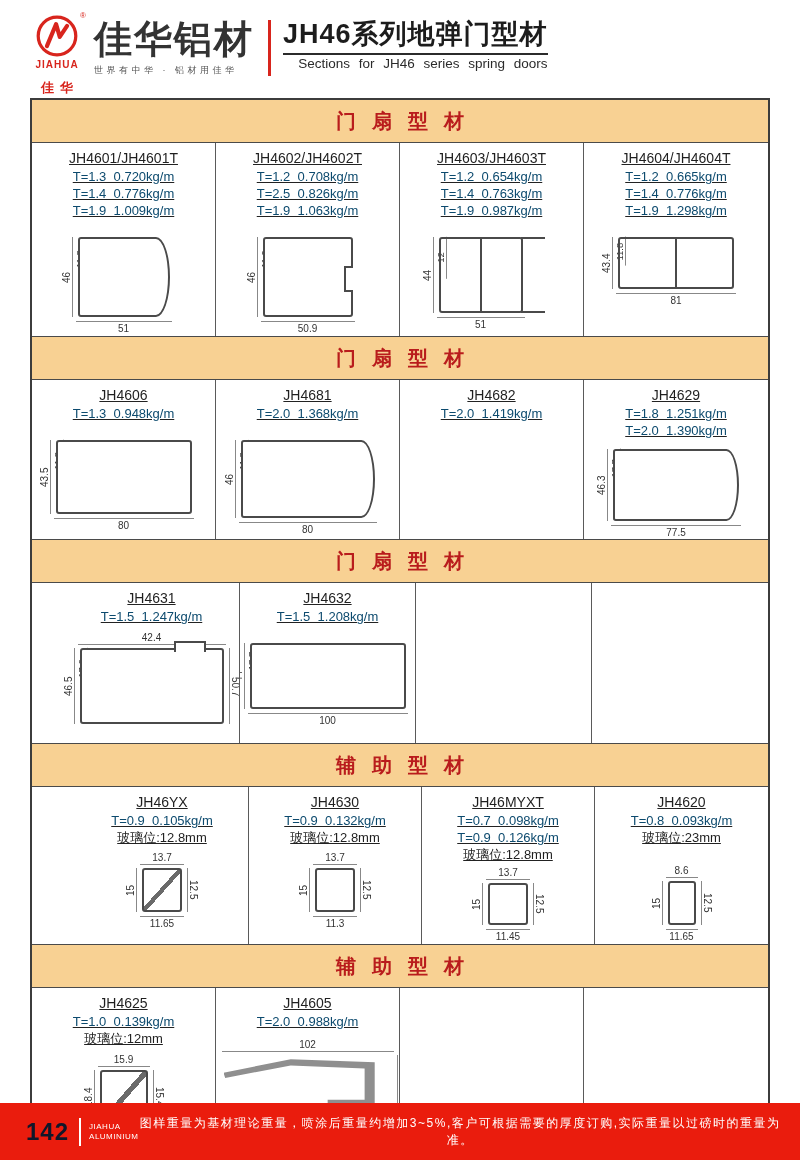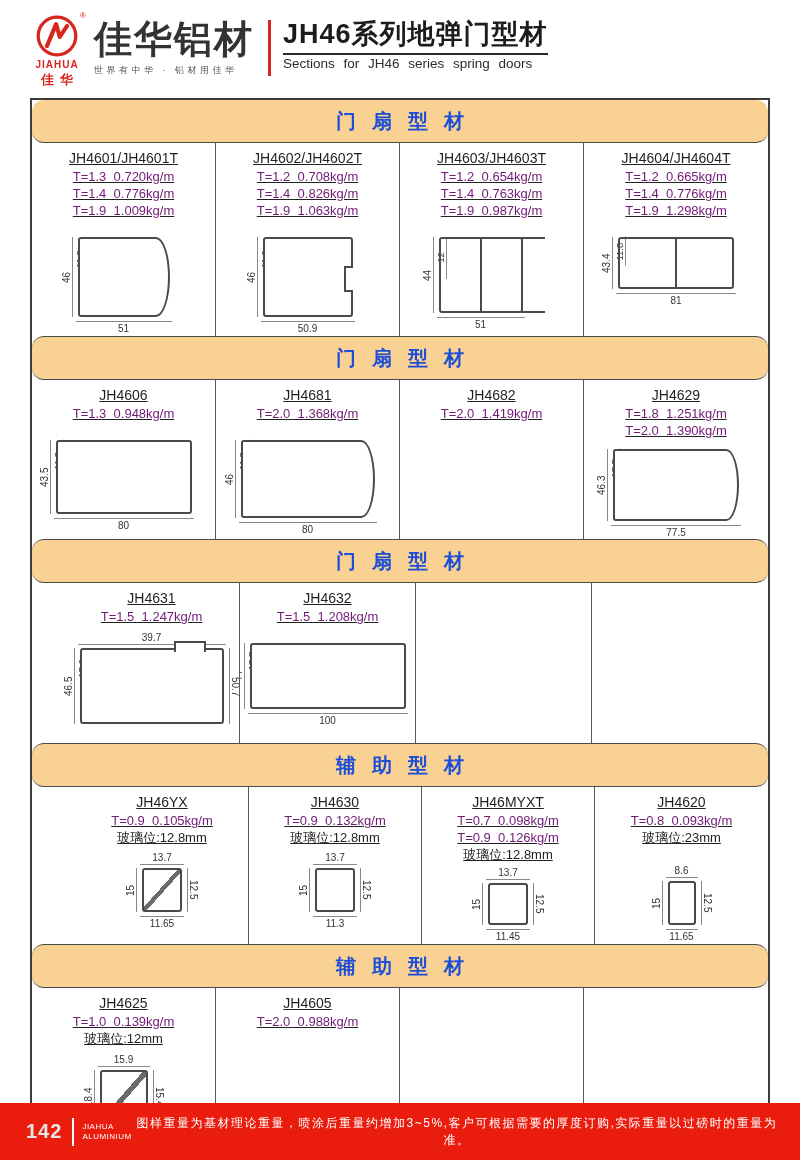--- a/index.html
+++ b/index.html
@@ -6,44 +6,44 @@
   html,body { background:#e9e9e9; }
   .page { width:800px; height:1167px; background:#ffffff; position:relative;
           font-family:"Liberation Sans", sans-serif; color:#222; margin:0 auto; overflow:hidden; }
 
   
   .hdr { display:flex; align-items:flex-start; padding:14px 30px 0 28px; height:92px; }
   .logo-block { display:flex; flex-direction:column; align-items:center; width:58px; }
   .logo-mark { position:relative; width:44px; height:44px; }
   .logo-reg { position:absolute; top:-3px; right:-7px; font-size:8px; color:#d8251d; }
   .brand-en { font-size:10px; font-weight:bold; color:#d8251d; letter-spacing:1px; margin-top:1px; }
-  .brand-cn { font-size:13px; font-weight:bold; color:#d8251d; letter-spacing:6px; text-indent:6px; margin-top:1px; }
+  .brand-cn { font-size:13px; font-weight:bold; color:#d8251d; letter-spacing:6px; text-indent:6px; margin-top:9px; }
   .company-wrap { margin-left:8px; margin-top:6px; }
   .company { font-size:38px; font-weight:bold; color:#333; letter-spacing:2px; line-height:1.05; }
   .tagline { font-size:9px; color:#555; letter-spacing:3.5px; margin-top:4px; }
   .vbar { width:3px; height:56px; background:#d8251d; margin:6px 12px 0 14px; }
-  .title-wrap { margin-top:4px; }
+  .title-wrap { margin-top:4px;text-align:right; }
   .ptitle { font-size:27px; font-weight:bold; color:#1c1c1c; letter-spacing:1px; line-height:1.2; }
   .psub { font-size:13.5px; color:#2b2b2b; border-top:2px solid #2b2b2b; margin-top:3px; padding-top:1px; word-spacing:5px; }
 
   
   .sheet { margin:6px 30px 0 30px; border:2px solid #3c3c3c; }
   .band { background:#f8d193; border-top:1px solid #4a4a4a; border-bottom:1px solid #4a4a4a;
-          text-align:center; font-size:20px; font-weight:bold; color:#1d4ed8;
-          letter-spacing:16px; text-indent:16px; padding:8px 0 7px 0;border-radius:12px; }
+          text-align:center; font-size:20px; font-weight:bold; color:#b91c1c;
+          letter-spacing:16px; text-indent:16px; padding:8px 0 7px 0; }
   .sheet > .band:first-child { border-top:none; }
   .row { display:grid; grid-template-columns:repeat(4,1fr);text-decoration:underline; }
   .cell { border-right:1px solid #5a5a5a; display:flex; flex-direction:column; align-items:center;
           padding-top:7px; position:relative; overflow:hidden; }
   .cell:last-child { border-right:none; }
   .r1 { min-height:166px; } .r2 { min-height:156px; } .r3 { min-height:148px;padding-left:32px; }
   .r4 { min-height:152px;padding-left:44px; } .r5 { min-height:168px; }
   .model { font-size:14px; color:#1f1f1f; margin-bottom:3px; }
   .specs { text-align:left; }
-  .spec { font-size:13px; color:#701a75; line-height:1.3; white-space:pre; }
+  .spec { font-size:13px; color:#0c4a6e; line-height:1.3; white-space:pre; }
   .glass { font-size:13px; color:#1f1f1f; line-height:1.3; }
 
   
   .drawing { position:relative; margin:17px 0 19px 0; }
   .pbox { position:relative; border:2px solid #4a4a4a; border-radius:3px; background:#fff; }
   .round-r { border-top-right-radius:14px 40px; border-bottom-right-radius:14px 40px; }
   .notch-r::after { content:""; position:absolute; top:36%; right:-2px; width:7px; height:22px;
                     background:#fff; border:2px solid #4a4a4a; border-right:none; }
   .flange::before { content:""; position:absolute; top:-2px; right:-24px; width:24px; height:2px; background:#4a4a4a; }
   .flange::after  { content:""; position:absolute; bottom:-2px; right:-24px; width:24px; height:2px; background:#4a4a4a; }
@@ -64,21 +64,21 @@
   .dim-left { position:absolute; left:-17px; top:0; height:100%; font-size:10px; text-align:center;
               writing-mode:vertical-rl; transform:rotate(180deg); border-left:1px solid #888; }
   .dim-inner { position:absolute; left:-4px; top:0; height:55%; font-size:9.5px; text-align:center;
                writing-mode:vertical-rl; transform:rotate(180deg); border-left:1px solid #888; }
   .dim-right { position:absolute; right:-17px; top:0; height:100%; font-size:10px; text-align:center;
                writing-mode:vertical-rl; border-left:1px solid #888; }
 
   
   .footer { position:absolute; left:0; right:0; bottom:7px; height:57px; background:#ea1c0d;
             display:flex; align-items:center; padding:0 18px 0 26px; }
-  .page-num { font-size:20px; font-weight:bold; color:#e5e5e5; letter-spacing:1px; }
+  .page-num { font-size:24px; font-weight:bold; color:#0f172a; letter-spacing:1px; }
   .pagesep { width:2px; height:28px; background:#fff; margin:0 8px 0 10px; }
   .foot-brand { font-size:8px; color:#fff; line-height:1.25; letter-spacing:0.5px; }
   .foot-note { flex:1; text-align:center; font-size:12px; color:#fff; letter-spacing:1.5px; }
 </style>
 </head>
 <body>
 
 <div class="page">
 
   <div class="hdr">
@@ -119,21 +119,21 @@
             <span class="dim dim-left">46</span>
             <span class="dim dim-inner">11.8</span>
             <div class="pbox round-r" style="width:92px;height:80px"></div>
             <span class="dim dim-bottom">51</span>
           </div>
       </div>
       <div class="cell">
         <div class="model">JH4602/JH4602T</div>
         <div class="specs">
             <div class="spec">T=1.2  0.708kg/m</div>
-            <div class="spec">T=1.4  0.826kg/m</div>
+            <div class="spec">T=2.5  0.826kg/m</div>
             <div class="spec">T=1.9  1.063kg/m</div>
           </div>
         <div class="drawing">
             <span class="dim dim-left">46</span>
             <span class="dim dim-inner">11.9</span>
             <div class="pbox notch-r" style="width:90px;height:80px"></div>
             <span class="dim dim-bottom">50.9</span>
           </div>
       </div>
       <div class="cell">
@@ -214,21 +214,21 @@
     </div>
 
     <div class="band">门扇型材</div>
     <div class="row r3">
       <div class="cell">
         <div class="model">JH4631</div>
         <div class="specs">
             <div class="spec">T=1.5  1.247kg/m</div>
           </div>
         <div class="drawing" style="margin-top:22px">
-            <span class="dim dim-top">39.7</span>
+            <span class="dim dim-top">42.4</span>
             <span class="dim dim-left">46.5</span>
             <span class="dim dim-inner">17.6</span>
             <div class="pbox step-tr" style="width:144px;height:76px"></div>
             <span class="dim dim-right">50.7</span>
           </div>
       </div>
       <div class="cell">
         <div class="model">JH4632</div>
         <div class="specs">
             <div class="spec">T=1.5  1.208kg/m</div>
@@ -319,20 +319,26 @@
             <div class="pbox diag" style="width:48px;height:54px"></div>
             <span class="dim dim-right">15.4</span>
             <span class="dim dim-bottom">17.3</span>
           </div>
       </div>
       <div class="cell">
         <div class="model">JH4605</div>
         <div class="specs">
             <div class="spec">T=2.0  0.988kg/m</div>
           </div>
+        <div class="drawing" style="margin-top:24px">
+            <span class="dim dim-top">102</span>
+            <div class="pbox ramp" style="width:168px;height:52px"></div>
+            <span class="dim dim-right">42</span>
+            <span class="dim dim-bottom dim-bottom-foot">26</span>
+          </div>
       </div>
       <div class="cell"></div>
       <div class="cell"></div>
     </div>
 
   </div>
 
   <div class="footer">
     <span class="page-num">142</span>
     <span class="pagesep"></span>

